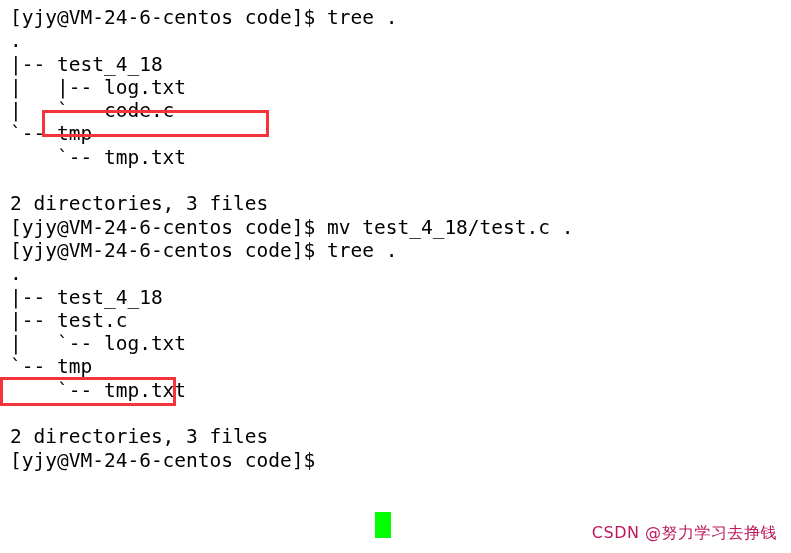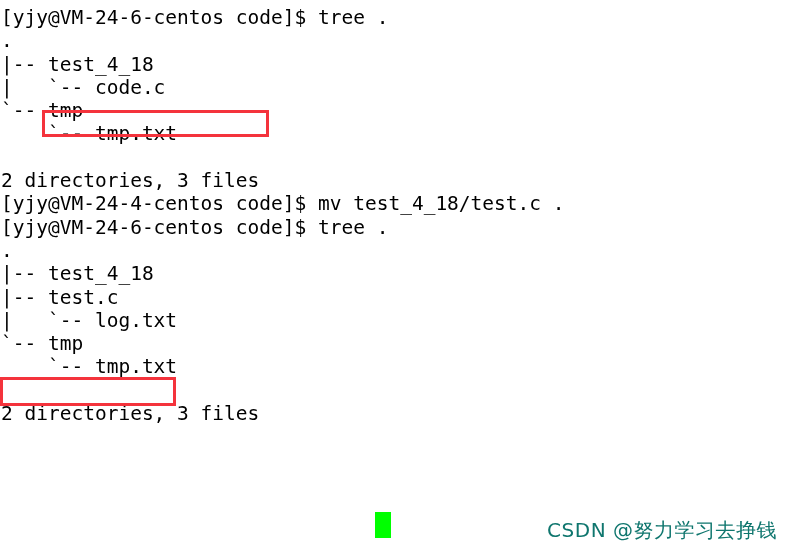--- a/index.html
+++ b/index.html
@@ -24,21 +24,21 @@
     padding: 6px 0 0 0;
   }
 
   .line {
     height: 23.3px;
     line-height: 23.3px;
     white-space: pre;
     font-size: 19.5px;
     letter-spacing: 0px;
     color: #000000;
-    padding-left: 1px;
+    padding-left: 10px;
     position: relative;
     font-family: "DejaVu Sans Mono", "Liberation Mono", monospace;
   }
 
   .line.blank {
     color: transparent;
   }
 
   
   .hl-box {
@@ -71,50 +71,52 @@
     width: 16px;
     height: 26px;
     background: #00ff00;
   }
 
   #watermark {
     position: absolute;
     right: 14px;
     bottom: 9px;
     font-family: "DejaVu Sans", "Liberation Sans", sans-serif;
-    font-size: 20px;
-    color: #0f766e;
+    font-size: 16px;
+    color: #be185d;
     letter-spacing: 0.5px;
     white-space: pre;
     user-select: none;
   }
 </style>
 </head>
 <body>
 
 <div id="terminal">
 
   <div class="line">[yjy@VM-24-6-centos code]$ tree .</div>
   <div class="line">.</div>
   <div class="line">|-- test_4_18</div>
+  <div class="line">|   |-- log.txt</div>
   <div class="line">|   `-- code.c</div>
   <div class="line">`-- tmp</div>
   <div class="line">    `-- tmp.txt</div>
   <div class="line blank"></div>
   <div class="line">2 directories, 3 files</div>
-  <div class="line">[yjy@VM-24-4-centos code]$ mv test_4_18/test.c .</div>
+  <div class="line">[yjy@VM-24-6-centos code]$ mv test_4_18/test.c .</div>
   <div class="line">[yjy@VM-24-6-centos code]$ tree .</div>
   <div class="line">.</div>
   <div class="line">|-- test_4_18</div>
   <div class="line">|-- test.c</div>
   <div class="line">|   `-- log.txt</div>
   <div class="line">`-- tmp</div>
   <div class="line">    `-- tmp.txt</div>
   <div class="line blank"></div>
   <div class="line">2 directories, 3 files</div>
+  <div class="line">[yjy@VM-24-6-centos code]$</div>
 
   <div class="hl-box" id="hl-box-1"></div>
   <div class="hl-box" id="hl-box-2"></div>
 
   <div id="cursor"></div>
 
   <div id="watermark">CSDN @努力学习去挣钱</div>
 
 </div>
 

